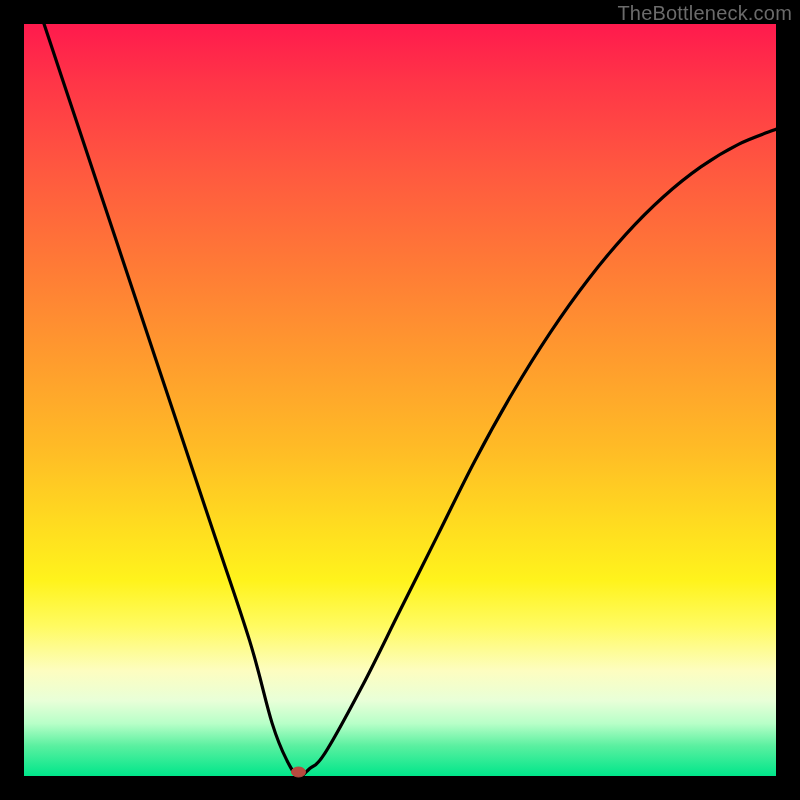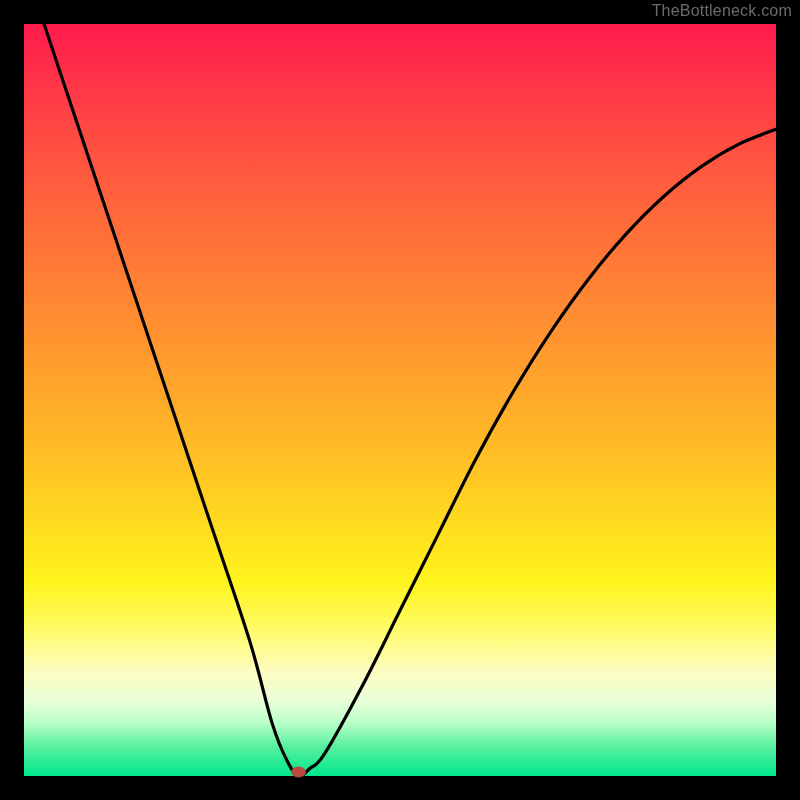--- a/index.html
+++ b/index.html
@@ -38,21 +38,21 @@
       #b8ffc8 93%,
       #5af0a0 96%,
       #00e68a 100%
     );
   }
   .watermark {
     position: absolute;
     top: 2px;
     right: 8px;
     color: #6b6b6b;
-    font-size: 16px;
+    font-size: 20px;
     font-weight: 500;
     letter-spacing: 0.2px;
     user-select: none;
   }
   svg.curves {
     position: absolute;
     inset: 0;
     width: 100%;
     height: 100%;
     overflow: visible;

